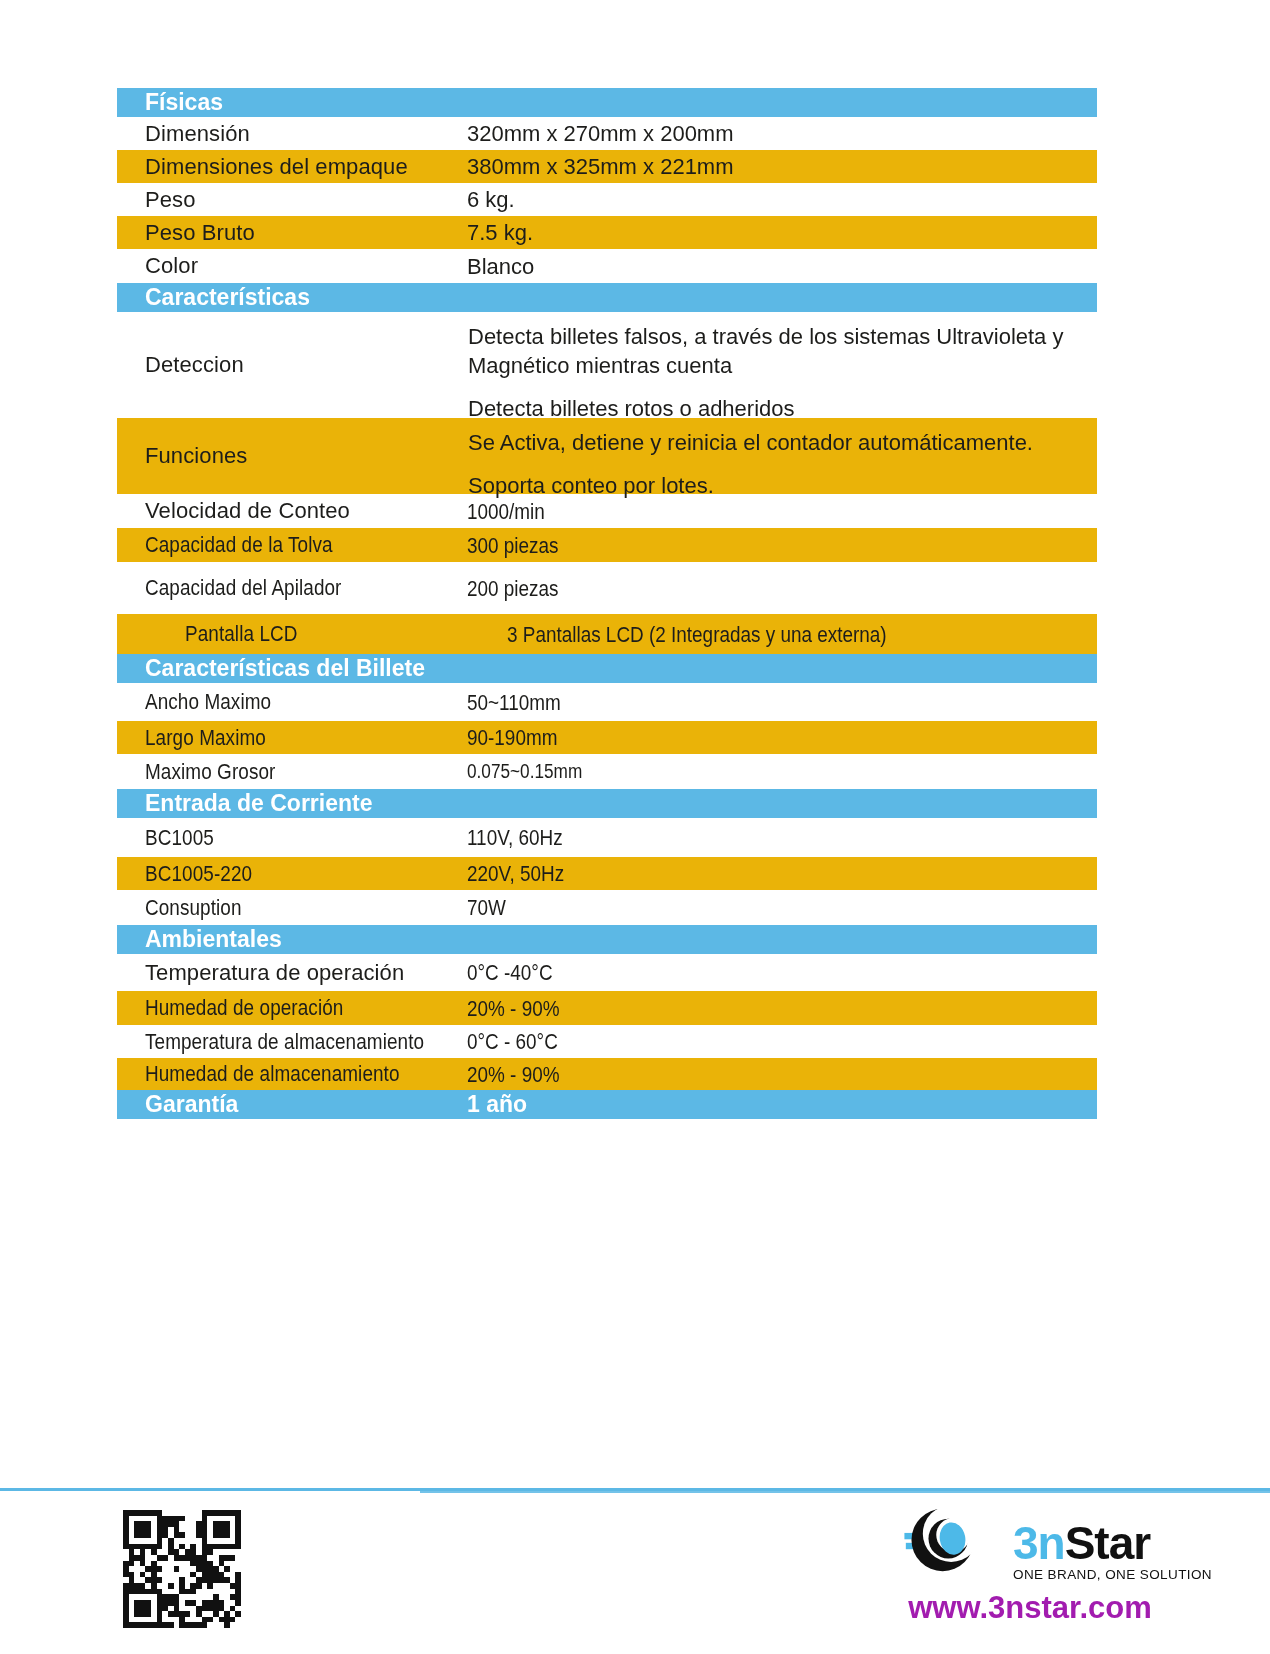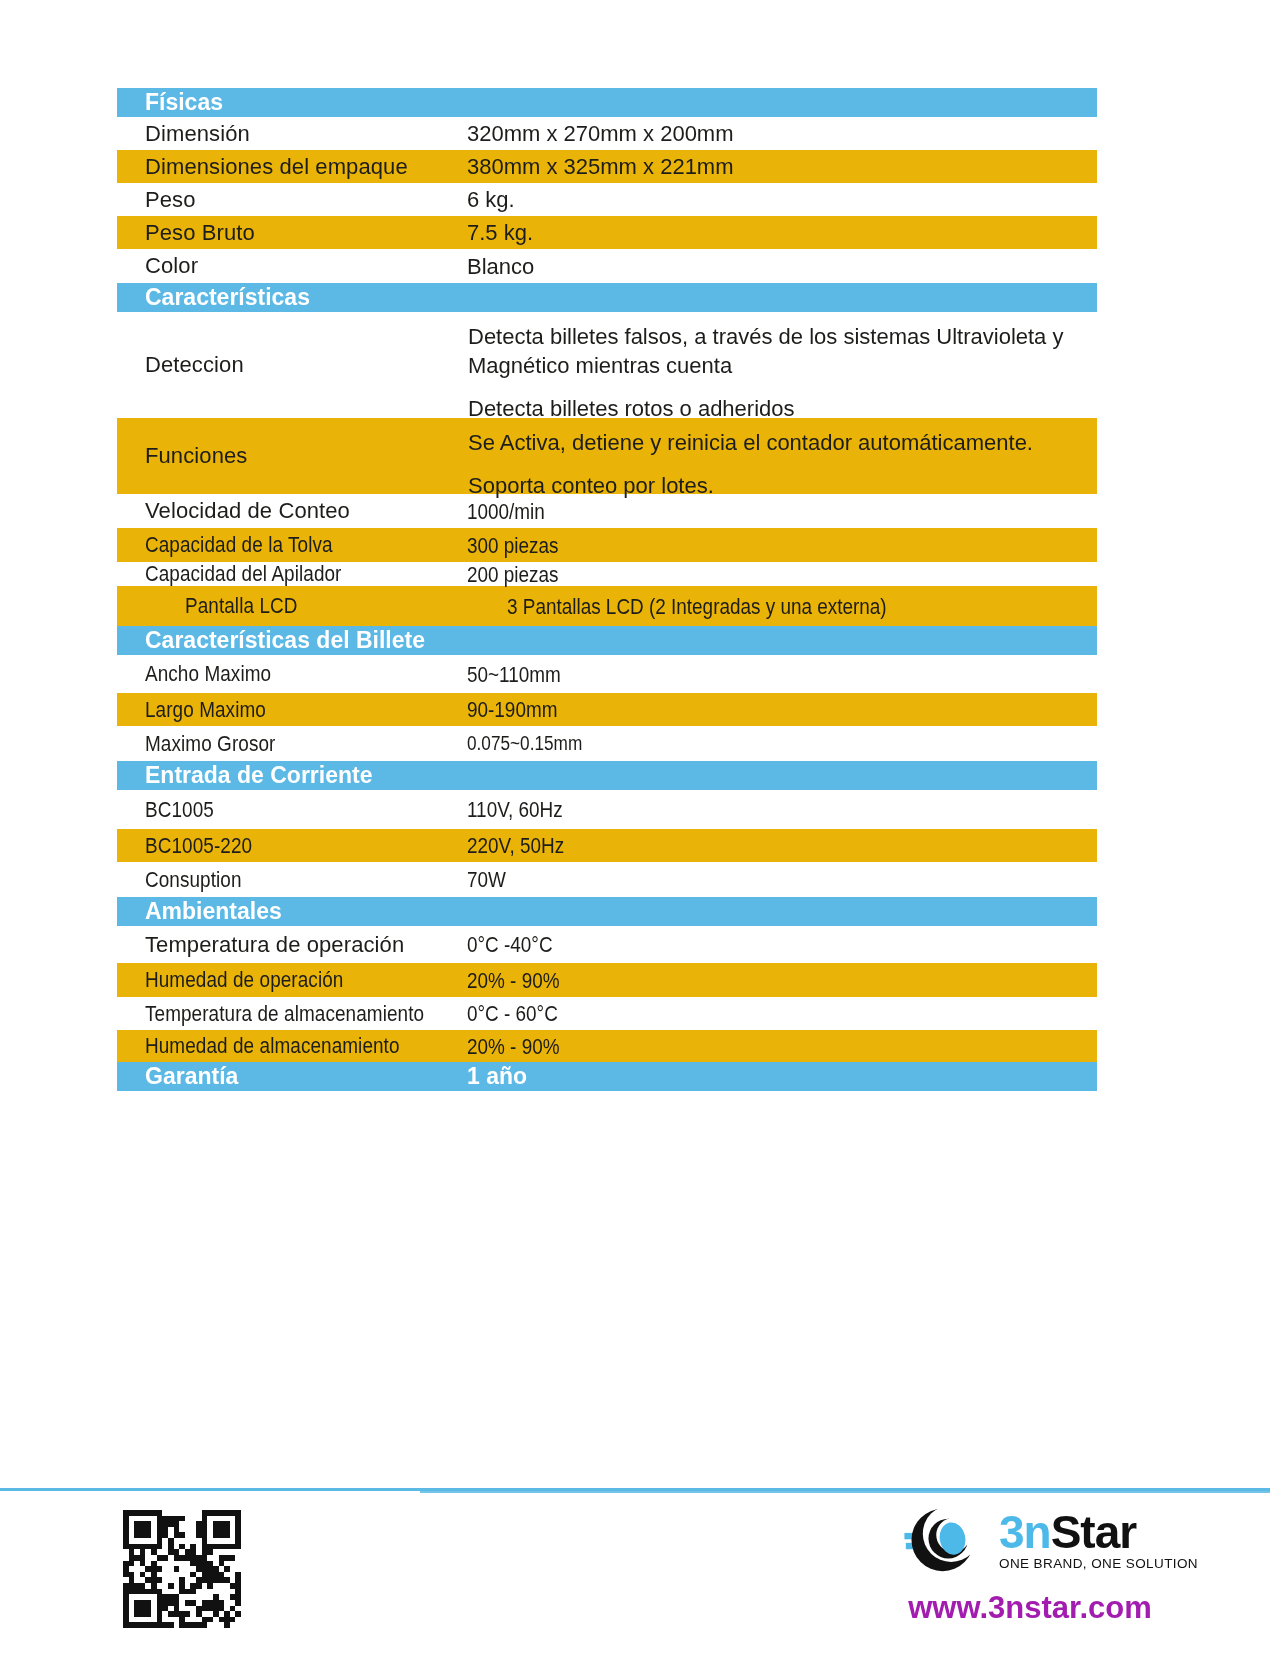--- a/index.html
+++ b/index.html
@@ -26,21 +26,21 @@
   }
   .spec-value p{margin:1px;}
   .spec-value.multi{justify-content:flex-start;padding-top:9px;}
   .spec-value.multi p{margin-bottom:13px;}
   .narrow-txt{display:inline-block;transform:scaleX(0.86);transform-origin:0 50%;white-space:nowrap;}
   .small-txt{font-size:20px;}
   
   .rule-a{position:absolute;left:0;top:1488px;width:1270px;height:3px;background:#5cb8e5;}
   .rule-b{position:absolute;left:420px;top:1490px;width:850px;height:3px;background:#5cb8e5;opacity:0.85;}
   .qr{position:absolute;left:123px;top:1510px;width:118px;height:118px;}
-  .logo-row{position:absolute;left:903px;top:1498px;display:flex;align-items:center;}
+  .logo-row{position:absolute;left:903px;top:1498px;display:flex;align-items:flex-end;gap:14px;}
   .logo-mark{width:92px;height:84px;flex:0 0 auto;}
   .logo-text{margin-left:4px;}
   .brand{font-size:46px;font-weight:bold;line-height:44px;letter-spacing:-1px;}
   .b-blue{color:#4db9e8;}
   .b-black{color:#111111;}
   .tagline{font-size:13.5px;color:#111111;letter-spacing:0.4px;margin-top:2px;white-space:nowrap;}
   .site-url{position:absolute;left:900px;top:1590px;width:260px;text-align:center;
     font-size:31px;font-weight:bold;color:#a21caf;letter-spacing:0px;}
 </style>
 </head>
@@ -122,21 +122,21 @@
         </div>
       </div>
       <div class="spec-row gray" style="height: 34px;">
         <div class="spec-label">
           <span class="narrow-txt">Capacidad de la Tolva</span>
         </div>
         <div class="spec-value">
           <span class="narrow-txt">300 piezas</span>
         </div>
       </div>
-      <div class="spec-row" style="height: 24px;">
+      <div class="spec-row" style="height: 52px;">
         <div class="spec-label">
           <span class="narrow-txt">Capacidad del Apilador</span>
         </div>
         <div class="spec-value">
           <span class="narrow-txt">200 piezas</span>
         </div>
       </div>
       <div class="spec-row gray" style="height: 40px; padding-left: 40px;">
         <div class="spec-label">
           <span class="narrow-txt">Pantalla LCD</span>

